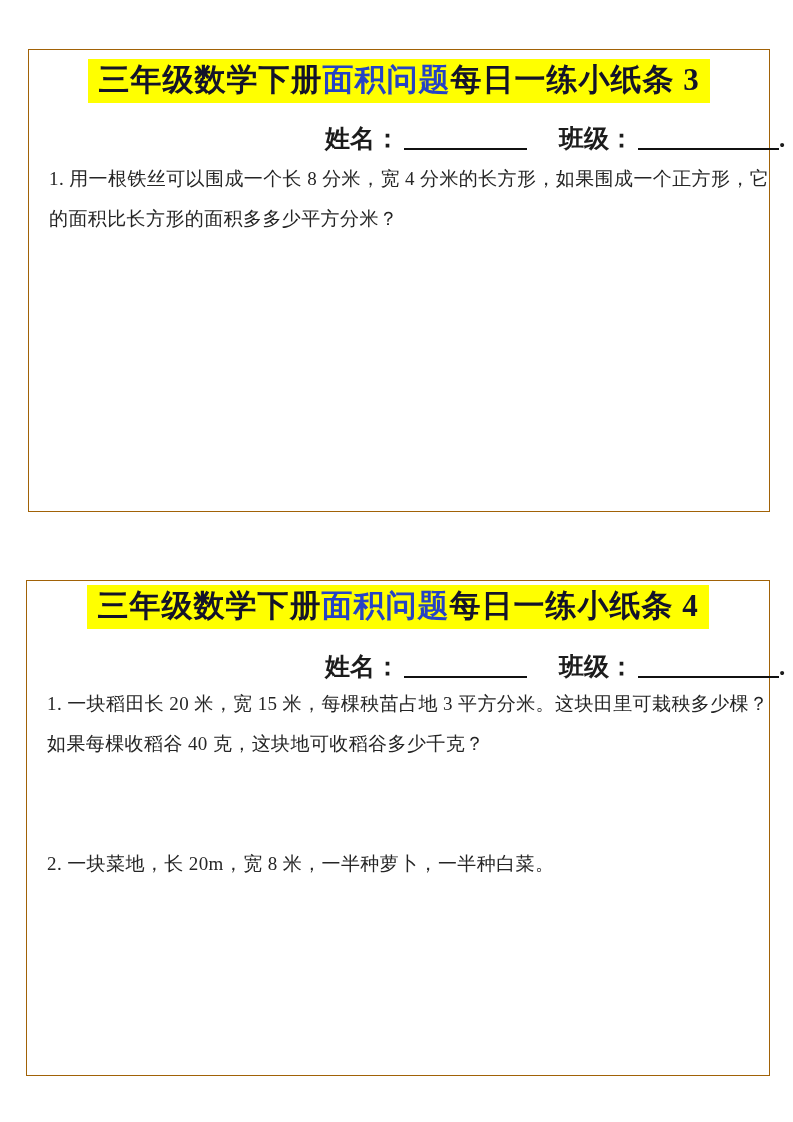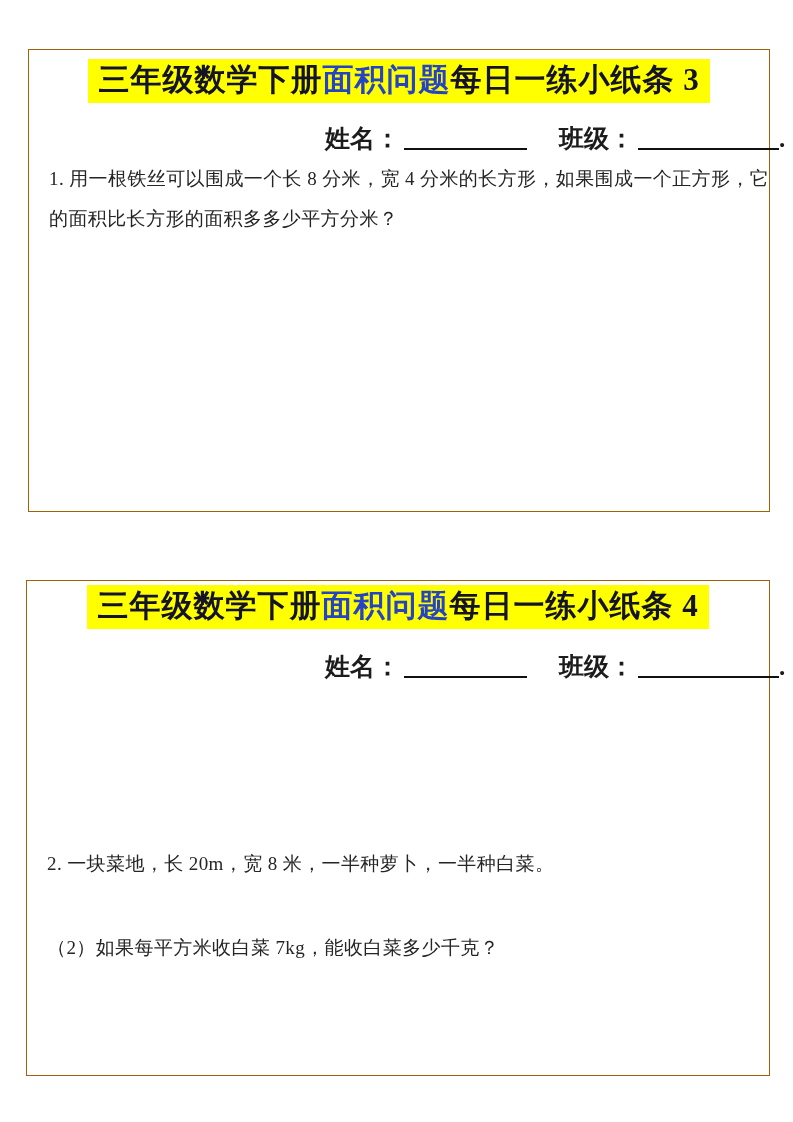--- a/index.html
+++ b/index.html
@@ -90,17 +90,18 @@
     <div class="qline" style="top:156px">的面积比长方形的面积多多少平方分米？</div>
   </div>
 
   <div class="sheet sheet2">
     <div class="title-row">
       <span class="hl"><span class="t-dark">三年级数学下册</span><span class="t-blue">面积问题</span><span class="t-dark">每日一练小纸条 4</span></span>
     </div>
     <div class="name-row">
       <span>姓名：</span><span class="blank blank-name"></span><span class="gap"></span><span>班级：</span><span class="blank blank-class"></span><span class="dot">.</span>
     </div>
+    <div class="qline" style="top:110px">1. 一块稻田长 20 米，宽 15 米，每棵秧苗占地 3 平方分米。这块田里可栽秧多少棵？</div>
+    <div class="qline" style="top:150px">如果每棵收稻谷 40 克，这块地可收稻谷多少千克？</div>
     <div class="qline" style="top:270px">2. 一块菜地，长 20m，宽 8 米，一半种萝卜，一半种白菜。</div>
-    <div class="qline" style="top:354px">（2）如果每平方米收白菜 7kg，能收白菜多少千克？</div>
   </div>
 
 </div>
 
 </body></html>

